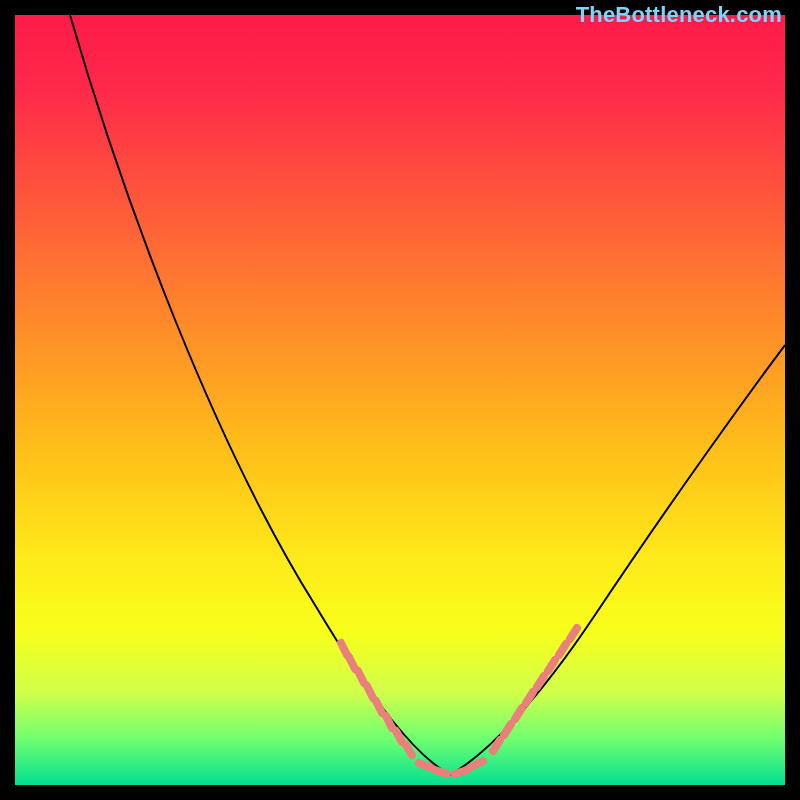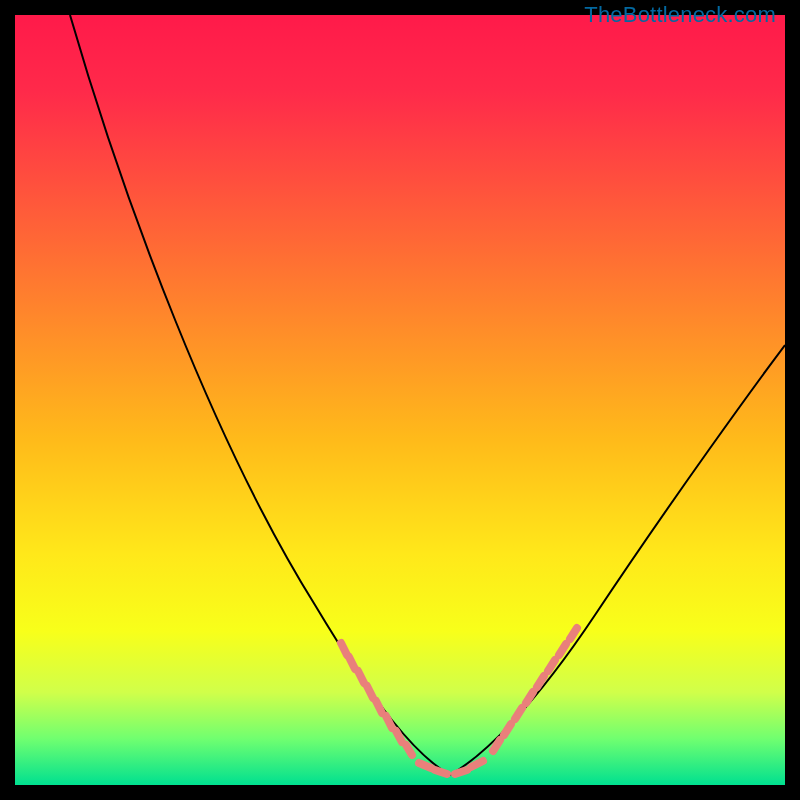--- a/index.html
+++ b/index.html
@@ -16,24 +16,24 @@
       #ff8a2a 40%,
       #ffba1a 55%,
       #ffe81a 70%,
       #f8ff1a 80%,
       #d0ff4a 88%,
       #70ff70 94%,
       #00e090 100%);
   }
   .watermark {
     position: absolute;
-    top: 2px; right: 24px;
-    color: #0369a1;
+    top: 2px; right: 18px;
+    color: #7dd3fc;
     font-size: 22px;
-    font-weight: 400;
+    font-weight: 700;
     letter-spacing: 0.2px;
   }
   svg.curve { position: absolute; left: 0; top: 0; width: 770px; height: 770px; }
   .main-line { stroke: #000; stroke-width: 2; fill: none; }
   .tick-group line { stroke: #e9807b; stroke-width: 8; stroke-linecap: round; }
 </style>
 </head>
 <body>
 <div class="frame">
 

